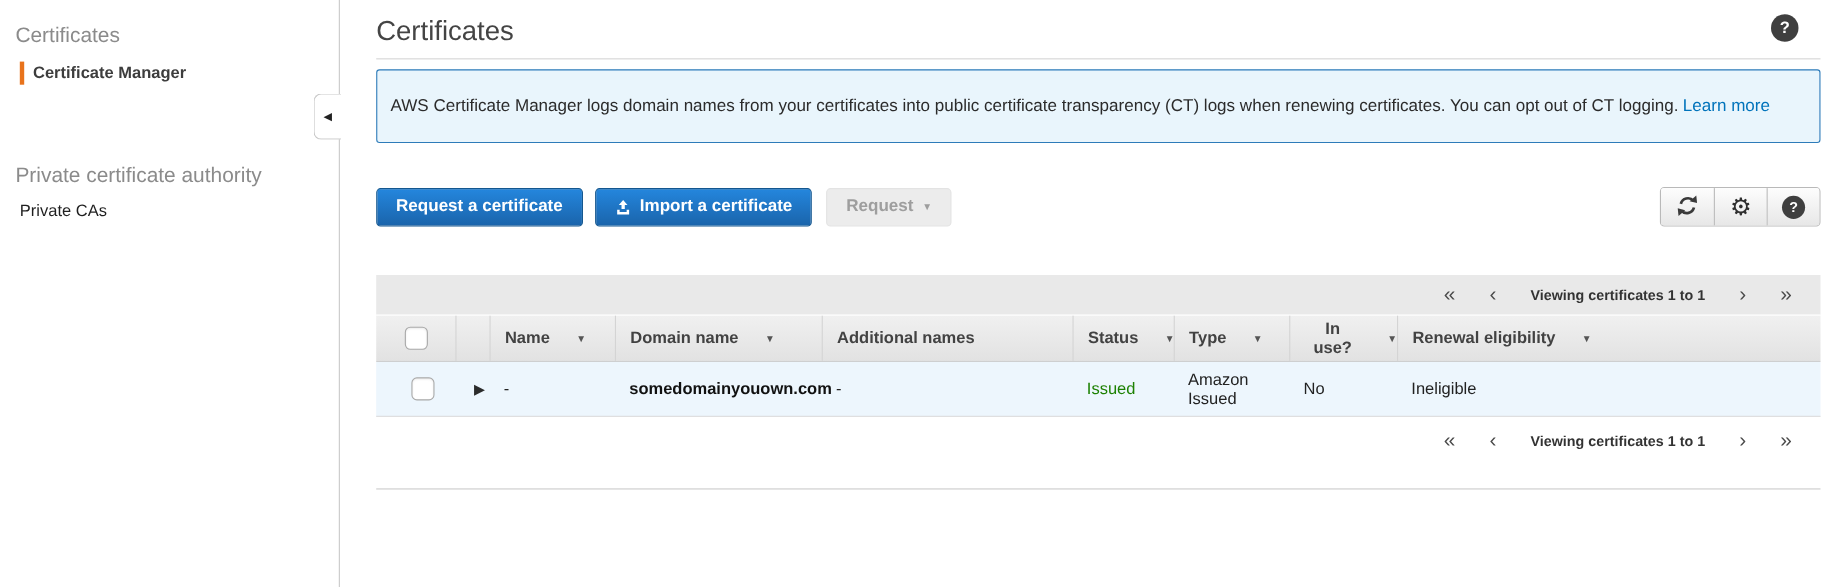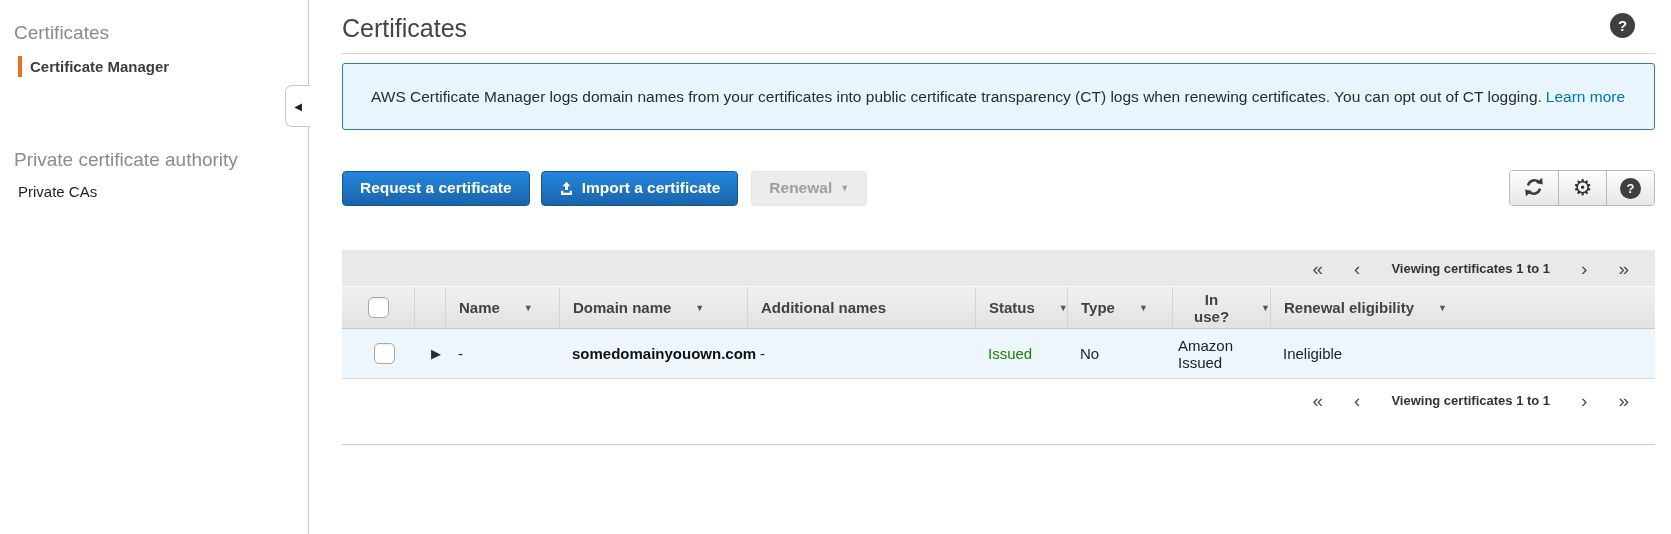--- a/index.html
+++ b/index.html
@@ -23,21 +23,21 @@
 
   
   main { flex: 1; padding: 0 16px 0 33px; position: relative; }
   .page-header { position: relative; padding-top: 13px; border-bottom: 1px solid #d5d5d5; }
   .page-header h1 { font-size: 25px; font-weight: 400; color: #444; line-height: 30px; margin-bottom: 10px; }
   .help-circle { width: 25px; height: 25px; border-radius: 50%; background: #3f3f3f; color: #fff;
     font-size: 15px; font-weight: bold; display: flex; align-items: center; justify-content: center; cursor: pointer; }
   .page-header .help-circle { position: absolute; top: 13px; right: 20px; }
 
   .banner { margin-top: 9px; background: #e9f5fc; border: 1px solid #2d7bb9; border-radius: 3px;
-    padding: 20px 28px; font-size: 15.5px; color: #2b2b2b; line-height: 25px; }
+    padding: 20px 12px; font-size: 15.5px; color: #2b2b2b; line-height: 25px; }
   .banner .link { color: #0073bb; text-decoration: none; cursor: pointer; margin-left: 4px; }
 
   
   .toolbar { margin-top: 40px; display: flex; align-items: center; gap: 11px; }
   .btn { height: 35px; border-radius: 4px; font-family: "Liberation Sans", sans-serif; font-size: 15.5px;
     font-weight: bold; padding: 0 17px; cursor: pointer; display: flex; align-items: center; gap: 8px; }
   .btn.primary { background: linear-gradient(#2486dd, #1a64ab); border: 1px solid #14578f; color: #fff; }
   .btn.disabled { background: #ececec; border: 1px solid #e3e3e3; color: #9e9e9e; cursor: default; margin-left: 2px; }
   .caret { font-size: 9px; line-height: 1; }
   .upload-ic { display: flex; align-items: center; }
@@ -118,21 +118,21 @@
       <button class="btn primary">
         <span class="upload-ic">
           <svg viewBox="0 0 16 16" width="15" height="15" aria-hidden="true">
             <path d="M8 0.8 L12.2 5.6 H9.6 V9.6 H6.4 V5.6 H3.8 Z" fill="#fff"></path>
             <path d="M2.2 10.4 H4.6 V12.6 H11.4 V10.4 H13.8 V15 H2.2 Z" fill="#fff"></path>
           </svg>
         </span>
         <span>Import a certificate</span>
       </button>
       <button class="btn disabled">
-        <span>Renewal</span>
+        <span>Request</span>
         <span class="caret">▼</span>
       </button>
 
       <div class="icon-group">
         <button class="icon-btn">
           <span>
             <svg viewBox="0 0 24 24" width="22" height="22" aria-hidden="true">
               <path d="M5.5 10.2 A 7.2 7.2 0 0 1 18 7.2" fill="none" stroke="#3a3a3a" stroke-width="2.7"></path>
               <polygon points="20.8,1.8 21.6,9.4 14.2,7.6" fill="#3a3a3a"></polygon>
               <path d="M18.5 13.8 A 7.2 7.2 0 0 1 6 16.8" fill="none" stroke="#3a3a3a" stroke-width="2.7"></path>
@@ -197,22 +197,22 @@
         <div class="td col-cb">
           <span class="checkbox"></span>
         </div>
         <div class="td col-exp">
           <span class="expand-glyph">▶</span>
         </div>
         <div class="td col-name">-</div>
         <div class="td col-domain bold">somedomainyouown.com</div>
         <div class="td col-addl">-</div>
         <div class="td col-status status-issued">Issued</div>
+        <div class="td col-type">Amazon Issued</div>
         <div class="td col-inuse">No</div>
-        <div class="td col-type">Amazon Issued</div>
         <div class="td col-renewal">Ineligible</div>
       </div>
 
       <div class="pag-bar bottom">
         <span class="chev">«</span>
         <span class="chev">‹</span>
         <span class="pag-label">Viewing certificates 1 to 1</span>
         <span class="chev">›</span>
         <span class="chev">»</span>
       </div>

